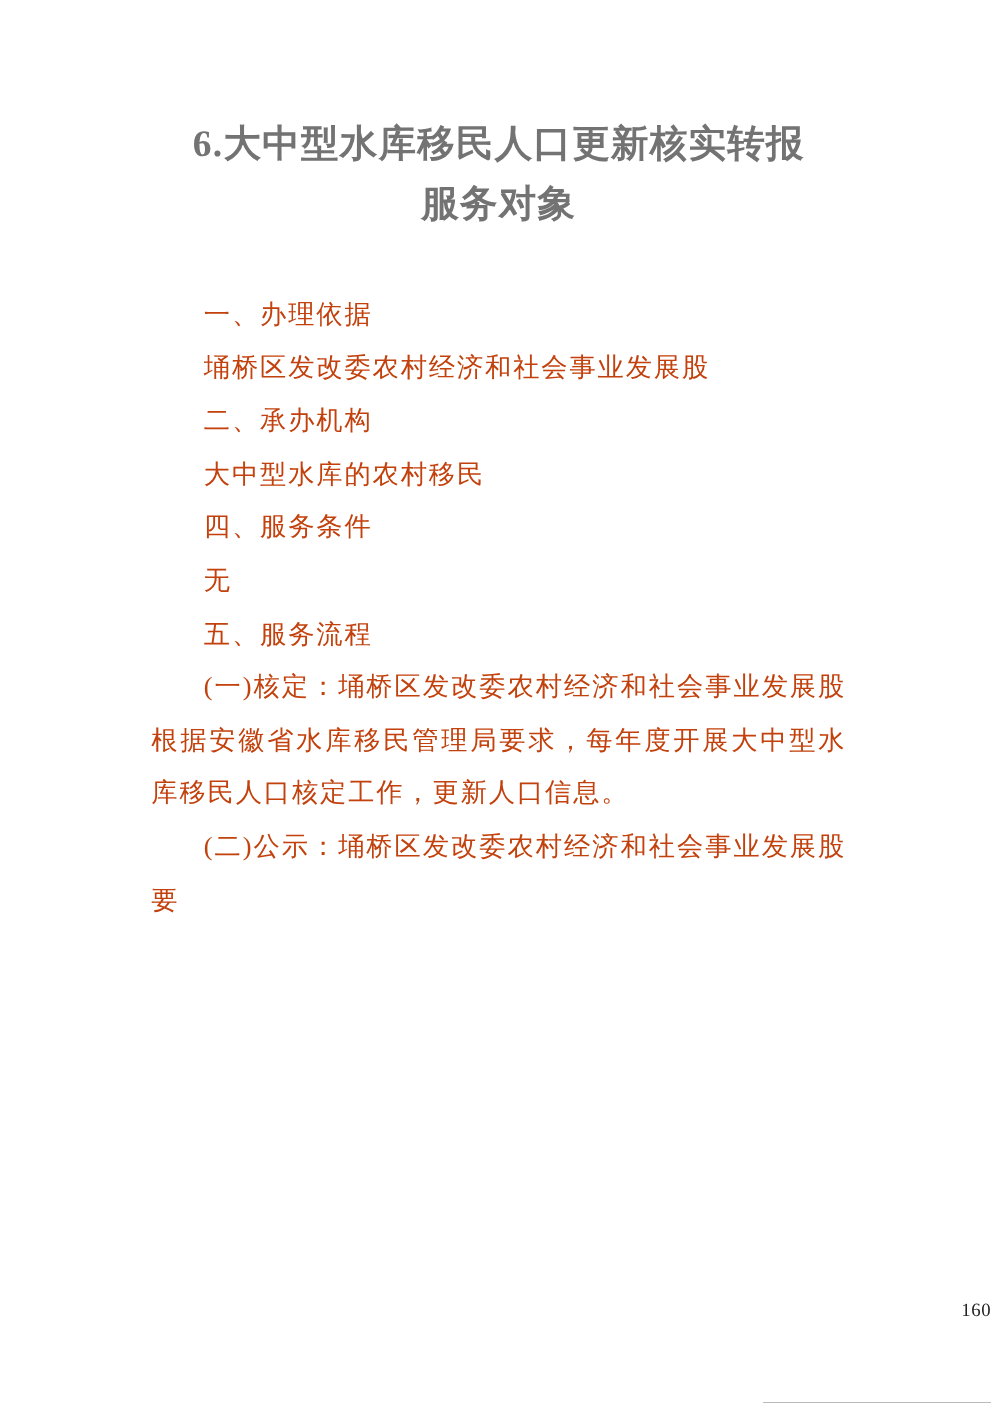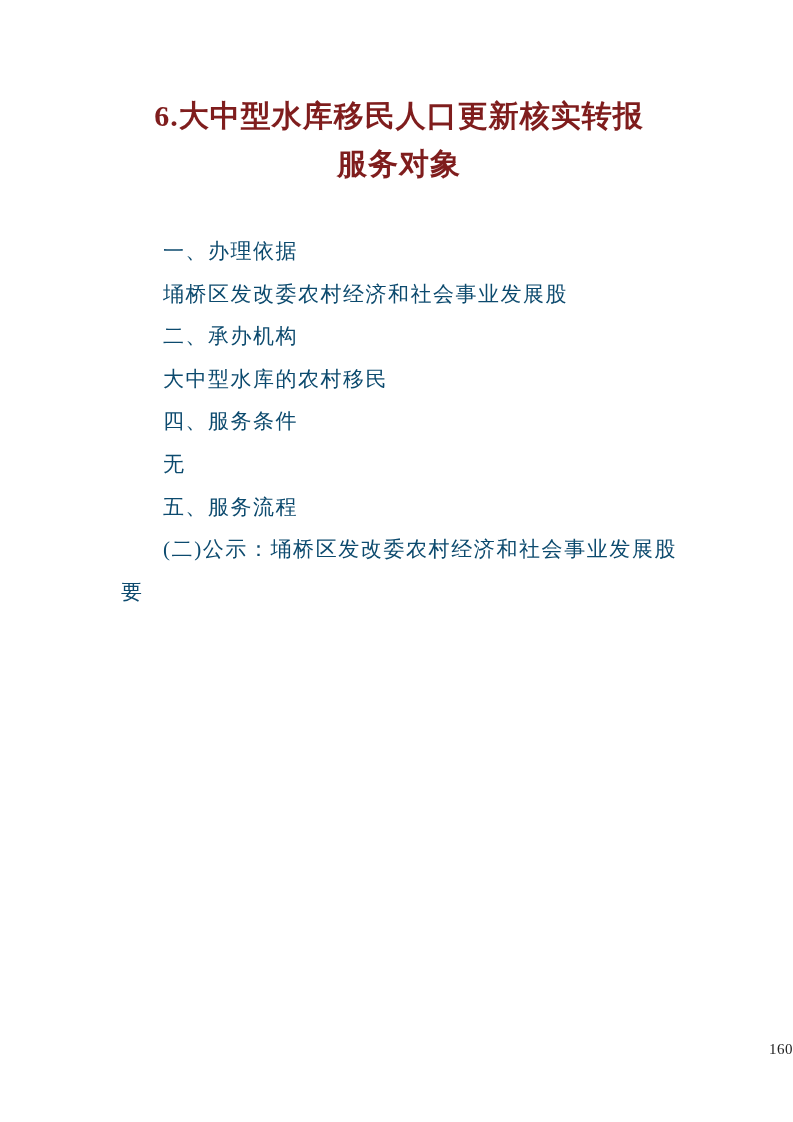--- a/index.html
+++ b/index.html
@@ -20,30 +20,30 @@
     top: 92px;
     width: 556px;
   }
   .doc-title {
     font-size: 30px;
     font-weight: bold;
     text-align: center;
     line-height: 48px;
     letter-spacing: 1px;
     margin-bottom: 42px;
-    color: #7f1d1d;
+    color: #737373;
   }
   .doc-title .t-line { display: block; }
   .body-text p {
     font-size: 21px;
     line-height: 42.6px;
     letter-spacing: 1.5px;
     text-align: justify;
     text-indent: 2em;
-    color: #0c4a6e;
+    color: #c2410c;
   }
   .footer {
     position: absolute;
     left: 0;
     right: 0;
     bottom: 64px;
     text-align: right;
     font-size: 15px;
     color: #222;
     letter-spacing: 0.5px;
@@ -59,17 +59,18 @@
       <span class="t-line">服务对象</span>
     </h1>
     <div class="body-text">
       <p>一、办理依据</p>
       <p>埇桥区发改委农村经济和社会事业发展股</p>
       <p>二、承办机构</p>
       <p>大中型水库的农村移民</p>
       <p>四、服务条件</p>
       <p>无</p>
       <p>五、服务流程</p>
+      <p>(一)核定：埇桥区发改委农村经济和社会事业发展股根据安徽省水库移民管理局要求，每年度开展大中型水库移民人口核定工作，更新人口信息。</p>
       <p>(二)公示：埇桥区发改委农村经济和社会事业发展股要</p>
     </div>
   </div>
   <div class="footer">160</div>
 </div>
 
 </body></html>

